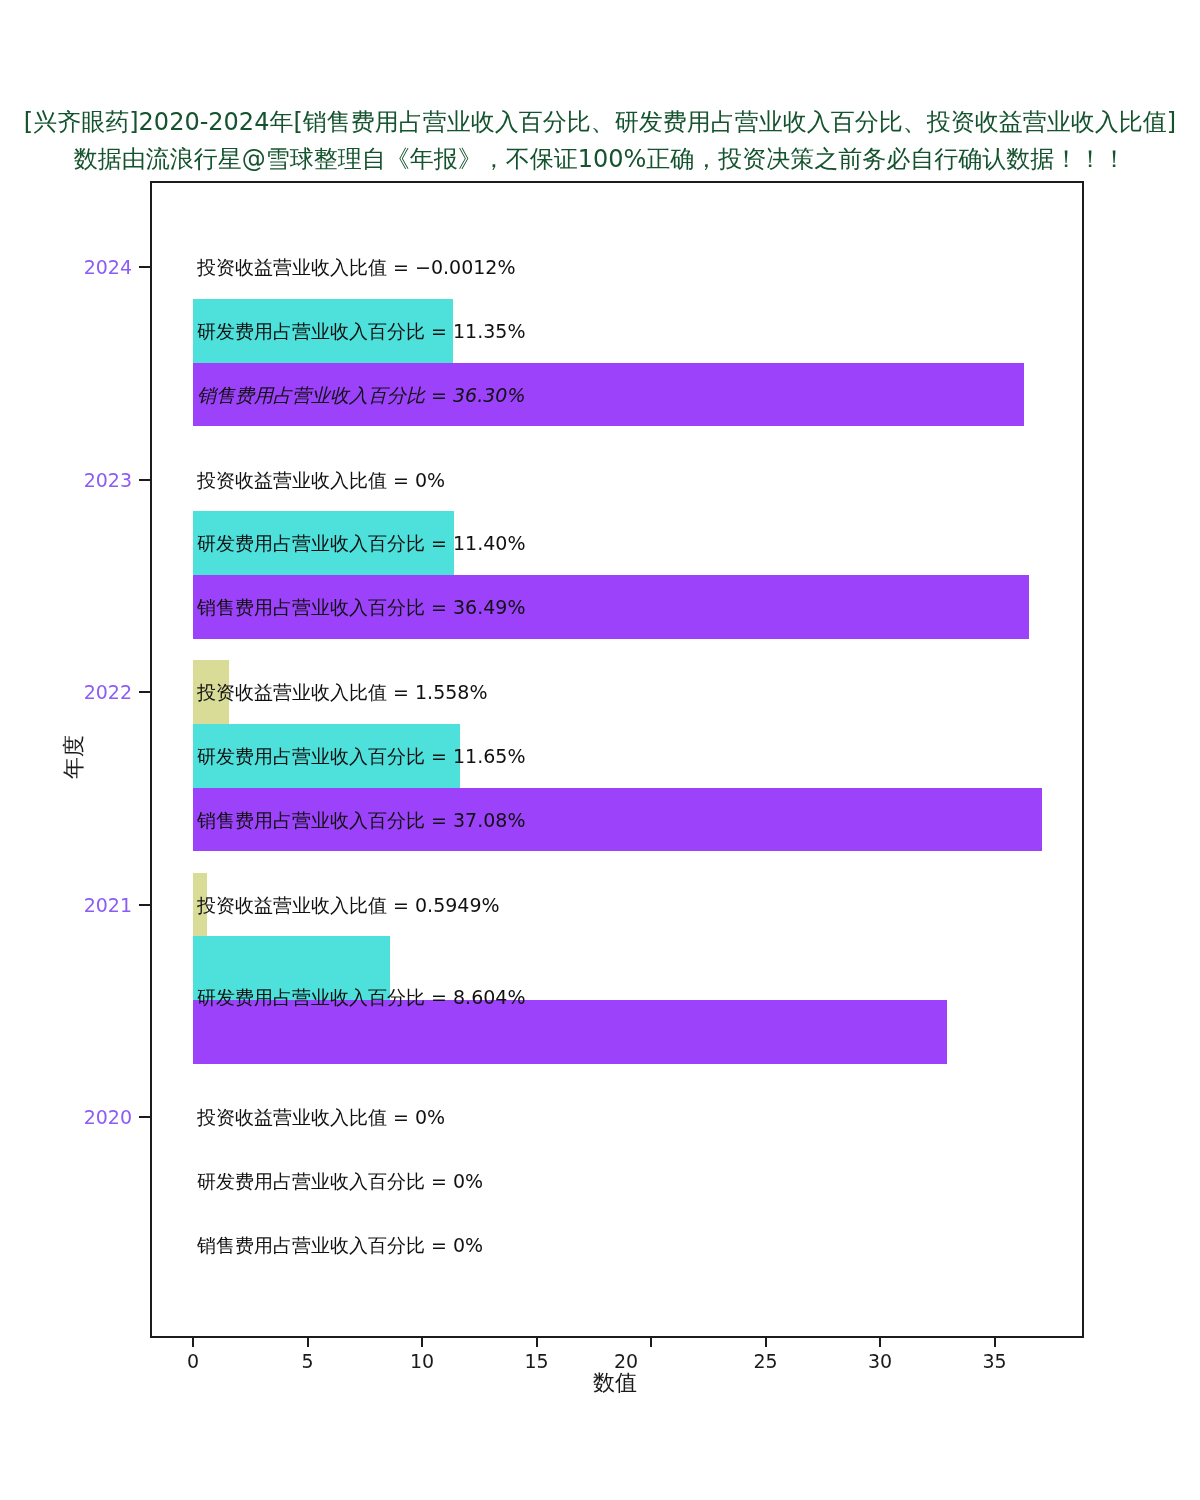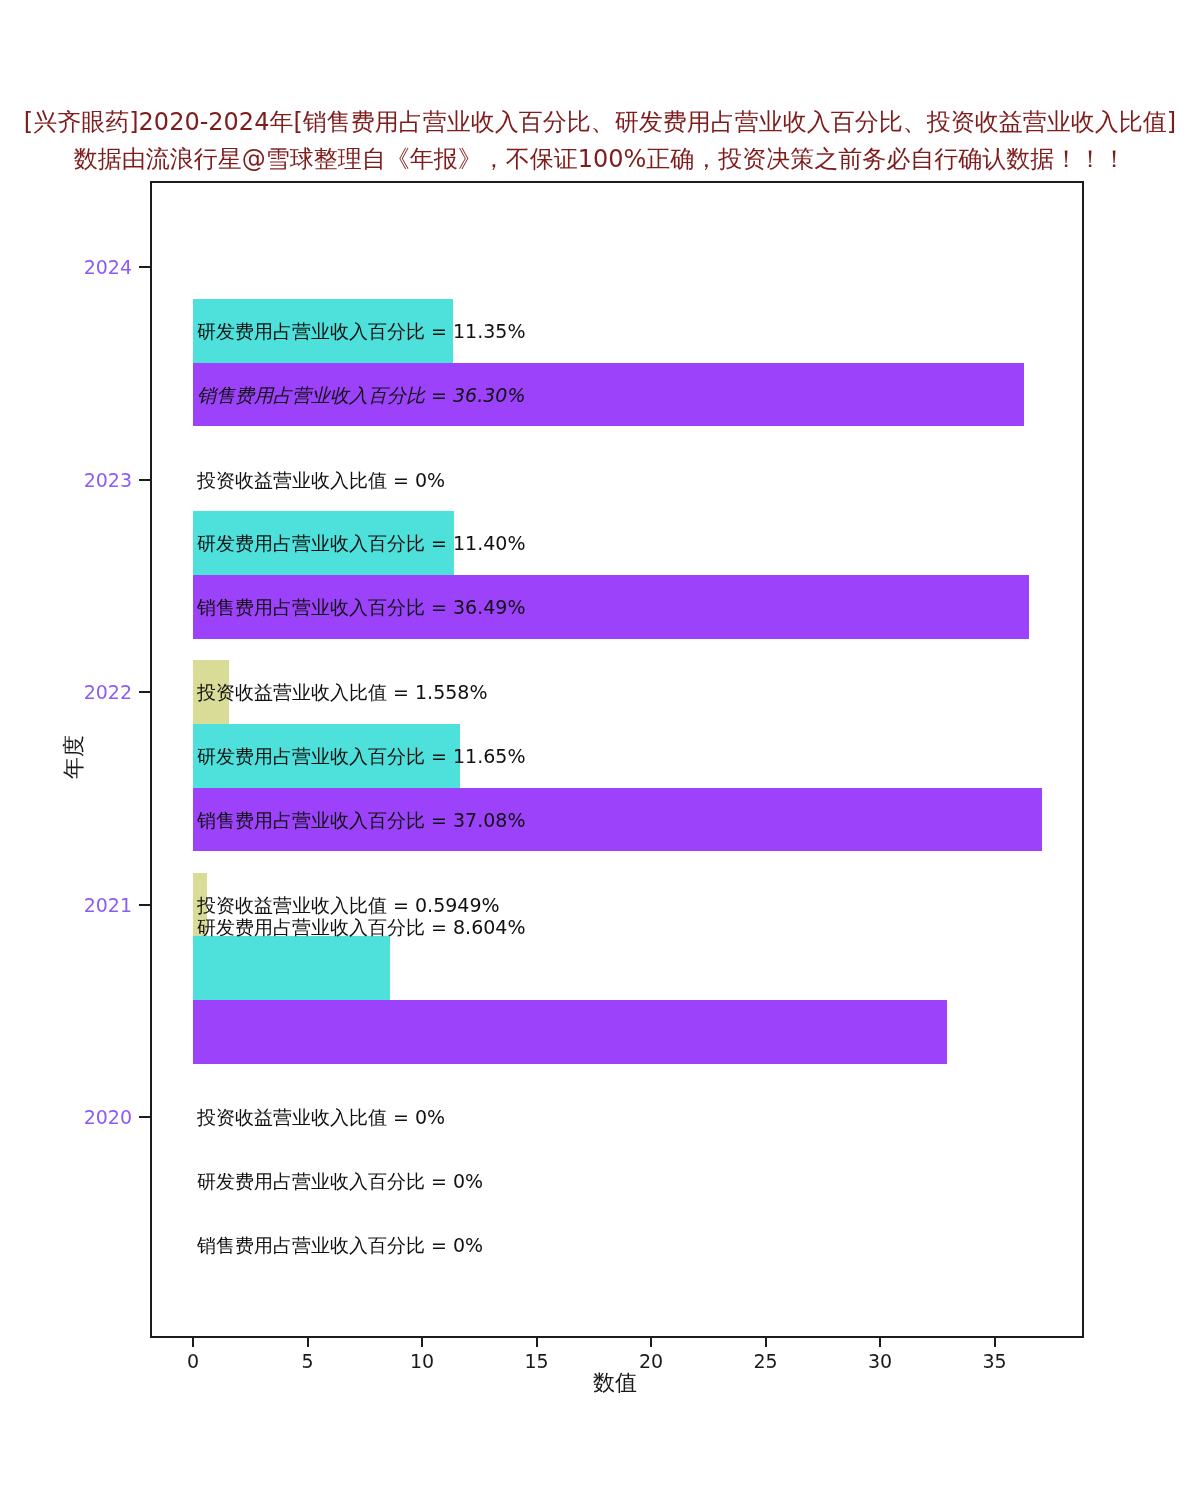--- a/index.html
+++ b/index.html
@@ -19,21 +19,21 @@
   #title-block {
     position: absolute;
     left: 0;
     top: 104px;
     width: 1200px;
     text-align: center;
   }
   .title-line {
     font-size: 24px;
     line-height: 37px;
-    color: #7f1d1d;
+    color: #14532d;
     white-space: nowrap;
   }
   #plot-area {
     position: absolute;
     left: 150px;
     top: 181px;
     width: 930px;
     height: 1153px;
     border: 2px solid #1c1c1c;
     background: #ffffff;
@@ -119,46 +119,47 @@
       <div class="y-tick-label" style="top: 922px; right: 950px;">2020</div>
       <div class="x-tick-mark" style="left: 40px; top: 1153px;"></div>
       <div class="x-tick-label" style="left: 1px; top: 1167px;">0</div>
       <div class="x-tick-mark" style="left: 154.5px; top: 1153px;"></div>
       <div class="x-tick-label" style="left: 115.5px; top: 1167px;">5</div>
       <div class="x-tick-mark" style="left: 269px; top: 1153px;"></div>
       <div class="x-tick-label" style="left: 230px; top: 1167px;">10</div>
       <div class="x-tick-mark" style="left: 383.5px; top: 1153px;"></div>
       <div class="x-tick-label" style="left: 344.5px; top: 1167px;">15</div>
       <div class="x-tick-mark" style="left: 498px; top: 1153px;"></div>
-      <div class="x-tick-label" style="left: 459px; top: 1167px;">20</div>
+      <div class="x-tick-label" style="left: 434px; top: 1167px;">20</div>
       <div class="x-tick-mark" style="left: 612.5px; top: 1153px;"></div>
       <div class="x-tick-label" style="left: 573.5px; top: 1167px;">25</div>
       <div class="x-tick-mark" style="left: 727px; top: 1153px;"></div>
       <div class="x-tick-label" style="left: 688px; top: 1167px;">30</div>
       <div class="x-tick-mark" style="left: 841.5px; top: 1153px;"></div>
       <div class="x-tick-label" style="left: 802.5px; top: 1167px;">35</div>
+      <div class="bar-label" style="left: 45px; top: 70px;">投资收益营业收入比值 = −0.0012%</div>
       <div class="bar" style="left: 41px; top: 115.875px; width: 259.915px; height: 63.75px; background: rgb(78, 225, 220);"></div>
       <div class="bar-label" style="left: 45px; top: 133.75px;">研发费用占营业收入百分比 = 11.35%</div>
       <div class="bar" style="left: 41px; top: 179.625px; width: 831.27px; height: 63.75px; background: rgb(156, 66, 251);"></div>
       <div class="bar-label" style="left: 45px; top: 197.5px; font-style: italic;">销售费用占营业收入百分比 = 36.30%</div>
       <div class="bar-label" style="left: 45px; top: 282.5px;">投资收益营业收入比值 = 0%</div>
       <div class="bar" style="left: 41px; top: 328.375px; width: 261.06px; height: 63.75px; background: rgb(78, 225, 220);"></div>
       <div class="bar-label" style="left: 45px; top: 346.25px;">研发费用占营业收入百分比 = 11.40%</div>
       <div class="bar" style="left: 41px; top: 392.125px; width: 835.621px; height: 63.75px; background: rgb(156, 66, 251);"></div>
       <div class="bar-label" style="left: 45px; top: 410px;">销售费用占营业收入百分比 = 36.49%</div>
       <div class="bar" style="left: 41px; top: 477.125px; width: 35.6782px; height: 63.75px; background: rgb(217, 220, 151);"></div>
       <div class="bar-label" style="left: 45px; top: 495px;">投资收益营业收入比值 = 1.558%</div>
       <div class="bar" style="left: 41px; top: 540.875px; width: 266.785px; height: 63.75px; background: rgb(78, 225, 220);"></div>
       <div class="bar-label" style="left: 45px; top: 558.75px;">研发费用占营业收入百分比 = 11.65%</div>
       <div class="bar" style="left: 41px; top: 604.625px; width: 849.132px; height: 63.75px; background: rgb(156, 66, 251);"></div>
       <div class="bar-label" style="left: 45px; top: 622.5px;">销售费用占营业收入百分比 = 37.08%</div>
       <div class="bar" style="left: 41px; top: 689.625px; width: 13.6232px; height: 63.75px; background: rgb(217, 220, 151);"></div>
       <div class="bar-label" style="left: 45px; top: 707.5px;">投资收益营业收入比值 = 0.5949%</div>
       <div class="bar" style="left: 41px; top: 753.375px; width: 197.032px; height: 63.75px; background: rgb(78, 225, 220);"></div>
-      <div class="bar-label" style="left: 45px; top: 730px;">研发费用占营业收入百分比 = 8.604%</div>
+      <div class="bar-label" style="left: 45px; top: 800px;">研发费用占营业收入百分比 = 8.604%</div>
       <div class="bar" style="left: 41px; top: 817.125px; width: 753.639px; height: 63.75px; background: rgb(156, 66, 251);"></div>
       <div class="bar-label" style="left: 45px; top: 920px;">投资收益营业收入比值 = 0%</div>
       <div class="bar-label" style="left: 45px; top: 983.75px;">研发费用占营业收入百分比 = 0%</div>
       <div class="bar-label" style="left: 45px; top: 1047.5px;">销售费用占营业收入百分比 = 0%</div>
     </div>
 
   <div id="x-axis-label">数值</div>
   <div id="y-axis-label">年度</div>
 </div>
 

